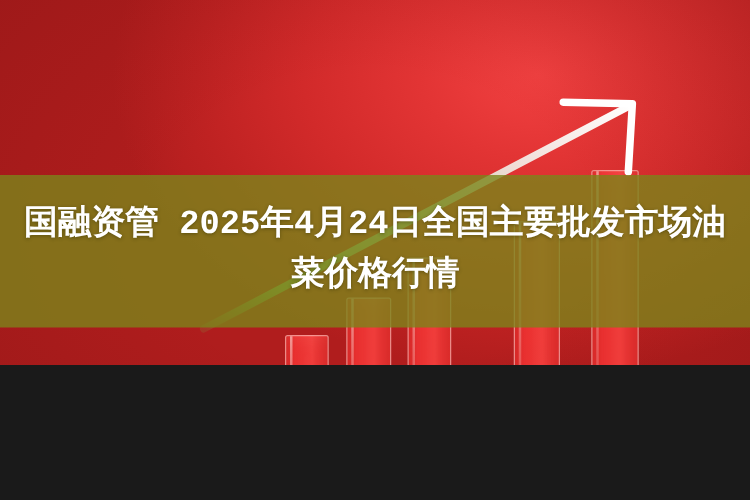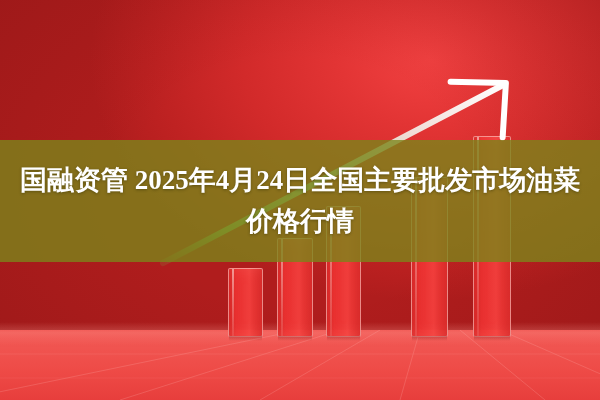--- a/index.html
+++ b/index.html
@@ -3,23 +3,23 @@
 <meta charset="utf-8">
 <style>
   html, body {
     margin: 0;
     padding: 0;
     background: #1a1a1a;
   }
   #stage {
     position: relative;
     width: 600px;
-    height: 400px;
+    height: 292px;
     overflow: hidden;
-    font-family: Liberation Serif, serif;
+    font-family: Liberation Mono, monospace;
     background: #be185d;
   }
 
   
   .wall {
     position: absolute;
     left: 0; top: 0;
     width: 600px;
     height: 400px;
     background:

